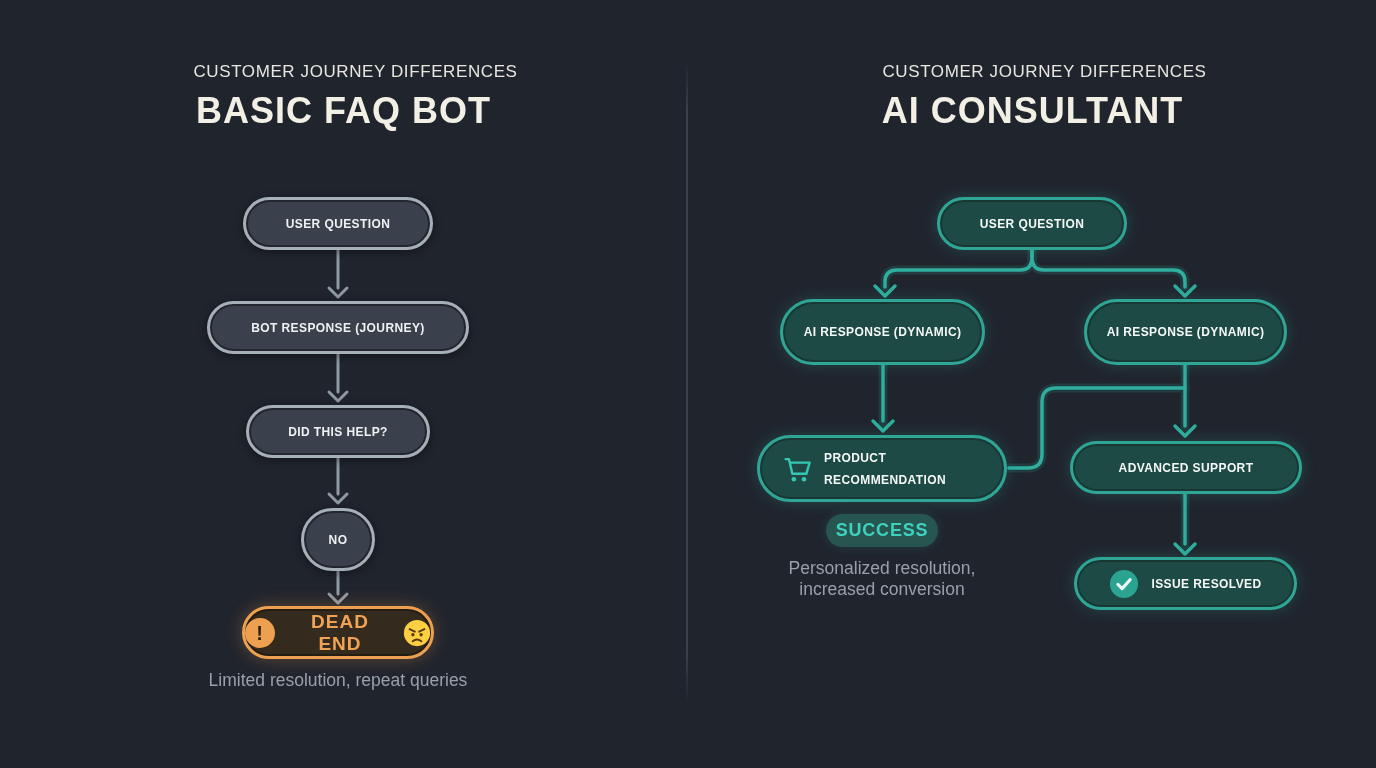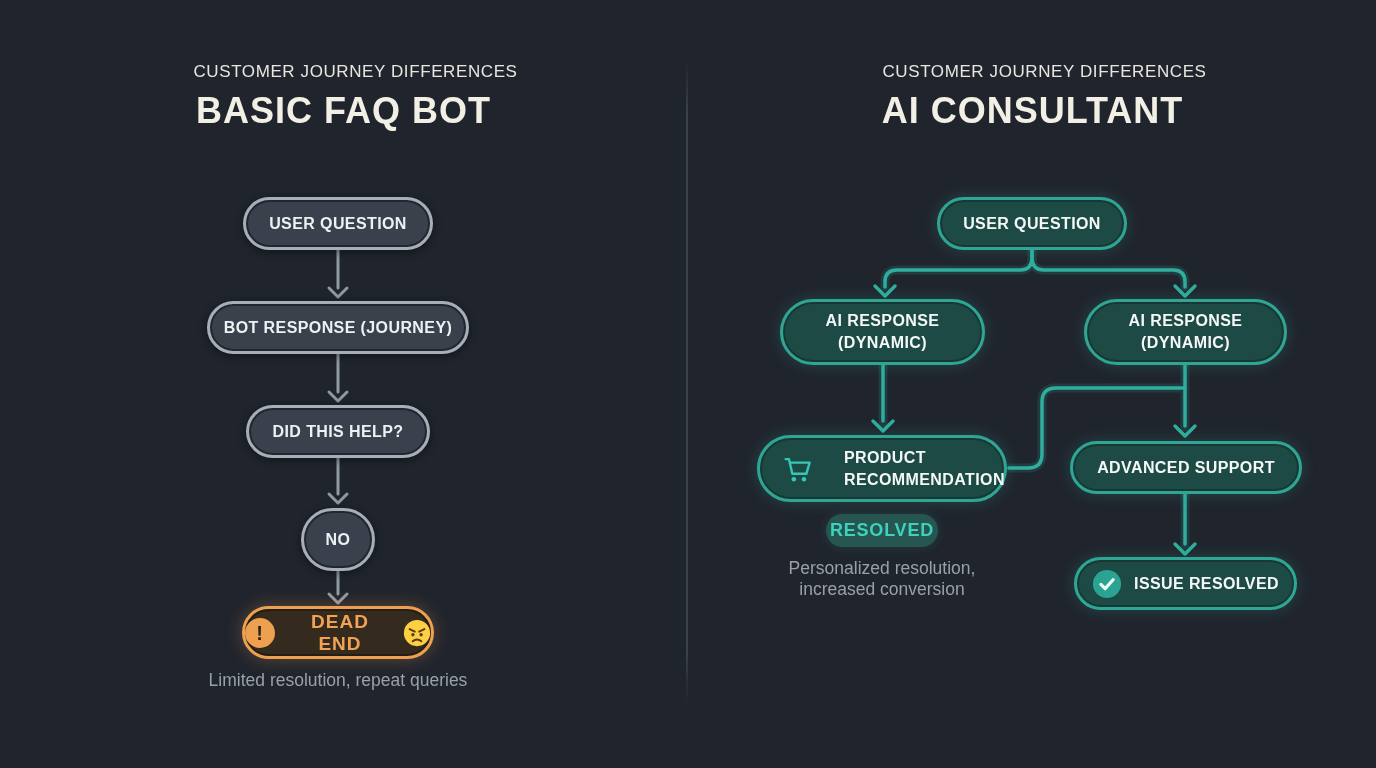--- a/index.html
+++ b/index.html
@@ -19,21 +19,21 @@
   .header.right{left:689px;width:687px;}
   .eyebrow{
     font-size:17px;letter-spacing:.6px;color:#e7e6df;font-weight:400;padding-left:24px;
   }
   .big-title{
     margin-top:8px;font-size:36px;font-weight:700;letter-spacing:1px;color:#f2f0e5;
   }
   .node{
     position:absolute;z-index:2;box-sizing:border-box;
     display:flex;align-items:center;justify-content:center;
-    font-weight:700;font-size:16px;letter-spacing:.4px;text-align:center;
+    font-weight:700;font-size:12px;letter-spacing:.4px;text-align:center;
     border-radius:34px;line-height:22px;
   }
   .node.gray{
     background:#3a414c;border:3px solid #a6aeb8;color:#eef1f4;
     box-shadow:0 0 0 2px #22262e inset, 0 2px 10px rgba(0,0,0,.45);
   }
   .node.teal{
     background:#1e4a46;border:3px solid #2fa695;color:#f4f8f7;
     box-shadow:0 0 0 2px #173833 inset, 0 0 16px rgba(47,166,149,.28);
   }
@@ -158,28 +158,28 @@
   <div class="node teal" style="left:1084px;top:299px;width:203px;height:66px;">
     <span class="txt-wrap" style="width:160px;">AI RESPONSE (DYNAMIC)</span>
   </div>
 
   <div class="node teal" style="left:757px;top:435px;width:250px;height:67px;justify-content:flex-start;padding-left:20px;text-align:left;">
     <svg class="cart-svg" viewBox="0 0 24 24" width="34" height="34" fill="none" stroke="#35c7b3" stroke-width="1.7" stroke-linecap="round" stroke-linejoin="round">
       <path d="M4 5 h2.3 l2.4 10.4 h9.9 l2.3 -7.9 H7.3"></path>
       <circle cx="9.8" cy="19.3" r="1.6" fill="#35c7b3" stroke="none"></circle>
       <circle cx="16.9" cy="19.3" r="1.6" fill="#35c7b3" stroke="none"></circle>
     </svg>
-    <span class="txt-wrap" style="width:168px;margin-left:20px;">PRODUCT RECOMMENDATION</span>
+    <span class="txt-wrap" style="width:168px;">PRODUCT RECOMMENDATION</span>
   </div>
 
   <div class="node teal" style="left:1070px;top:441px;width:232px;height:53px;">
     <span>ADVANCED SUPPORT</span>
   </div>
 
-  <div class="badge" style="left:826px;top:514px;width:112px;height:33px;">RESOLVED</div>
+  <div class="badge" style="left:826px;top:514px;width:112px;height:33px;">SUCCESS</div>
 
   <div class="caption" style="left:732px;top:558px;width:300px;">
     <span>Personalized resolution,</span><br>
     <span>increased conversion</span>
   </div>
 
   <div class="node teal" style="left:1074px;top:557px;width:223px;height:53px;">
     <svg class="check-circle" viewBox="0 0 32 32" width="30" height="30">
       <circle cx="16" cy="16" r="15" fill="#2aa392"></circle>
       <path d="M9.5 16.5 L14 21 L22.5 11.5" stroke="#eafaf7" stroke-width="3.4" fill="none" stroke-linecap="round" stroke-linejoin="round"></path>

